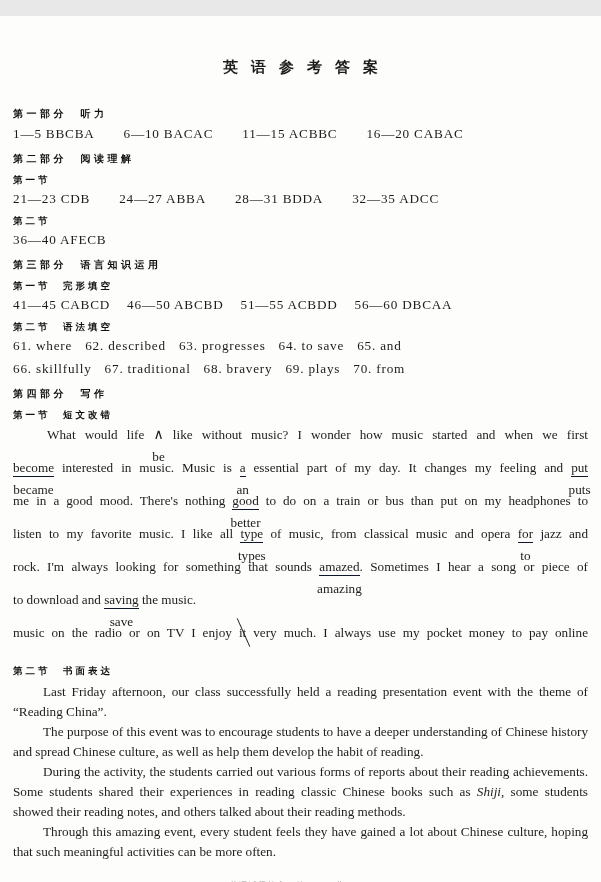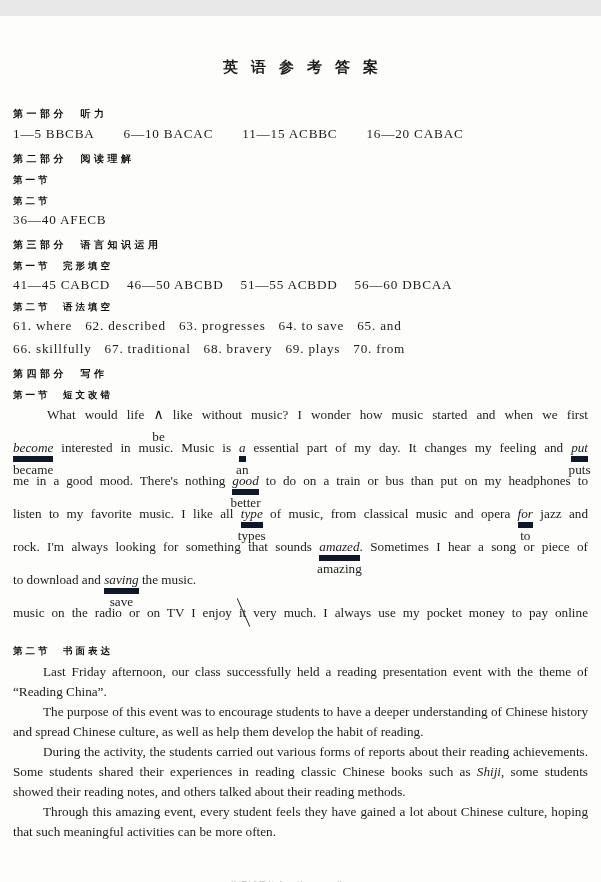--- a/index.html
+++ b/index.html
@@ -29,21 +29,21 @@
 
   .passage { margin-top:4px; }
   .corr-line {
     font-size:13.2px; line-height:17px; height:33px;
     text-align:justify; position:relative;
   }
   .corr-line.just { text-align-last:justify; }
   .corr-line.indent { text-indent:34px; }
   .tok { display:inline-block; position:relative; text-indent:0; }
   .tok .w { display:inline-block; position:relative; }
-  .tok.corr .w { border-bottom:6px solid #0f172a;font-style:italic; }
+  .tok.corr .w { border-bottom:1px solid #0f172a; }
   .tok .below {
     position:absolute; top:23px; left:50%; transform:translateX(-50%);
     white-space:nowrap; font-size:13.2px; line-height:15px;
   }
   .tok.ins .w { font-size:14px; }
   .tok.del::after {
     content:""; position:absolute; left:52%; top:-7px; bottom:-7px;
     border-left:1.5px solid #222; transform:rotate(-24deg);
   }
 
@@ -64,20 +64,21 @@
 
 <div class="page">
 
   <h1 class="title">英语参考答案</h1>
 
   <div class="cn-header">第一部分　听力</div>
   <div class="answers-row gap-lg"><span class="answer-group">1—5 BBCBA</span><span class="answer-group">6—10 BACAC</span><span class="answer-group">11—15 ACBBC</span><span class="answer-group">16—20 CABAC</span></div>
 
   <div class="cn-header">第二部分　阅读理解</div>
   <div class="cn-sub">第一节</div>
+  <div class="answers-row gap-lg"><span class="answer-group">21—23 CDB</span><span class="answer-group">24—27 ABBA</span><span class="answer-group">28—31 BDDA</span><span class="answer-group">32—35 ADCC</span></div>
   <div class="cn-sub">第二节</div>
   <div class="answers-row gap-lg"><span class="answer-group">36—40 AFECB</span></div>
 
   <div class="cn-header">第三部分　语言知识运用</div>
   <div class="cn-sub">第一节　完形填空</div>
   <div class="answers-row gap-sm"><span class="answer-group">41—45 CABCD</span><span class="answer-group">46—50 ABCBD</span><span class="answer-group">51—55 ACBDD</span><span class="answer-group">56—60 DBCAA</span></div>
   <div class="cn-sub">第二节　语法填空</div>
   <div class="grammar-rows">
     <div class="answers-row gap-md"><span class="answer-group">61. where</span><span class="answer-group">62. described</span><span class="answer-group">63. progresses</span><span class="answer-group">64. to save</span><span class="answer-group">65. and</span></div>
     <div class="answers-row gap-md"><span class="answer-group">66. skillfully</span><span class="answer-group">67. traditional</span><span class="answer-group">68. bravery</span><span class="answer-group">69. plays</span><span class="answer-group">70. from</span></div>

